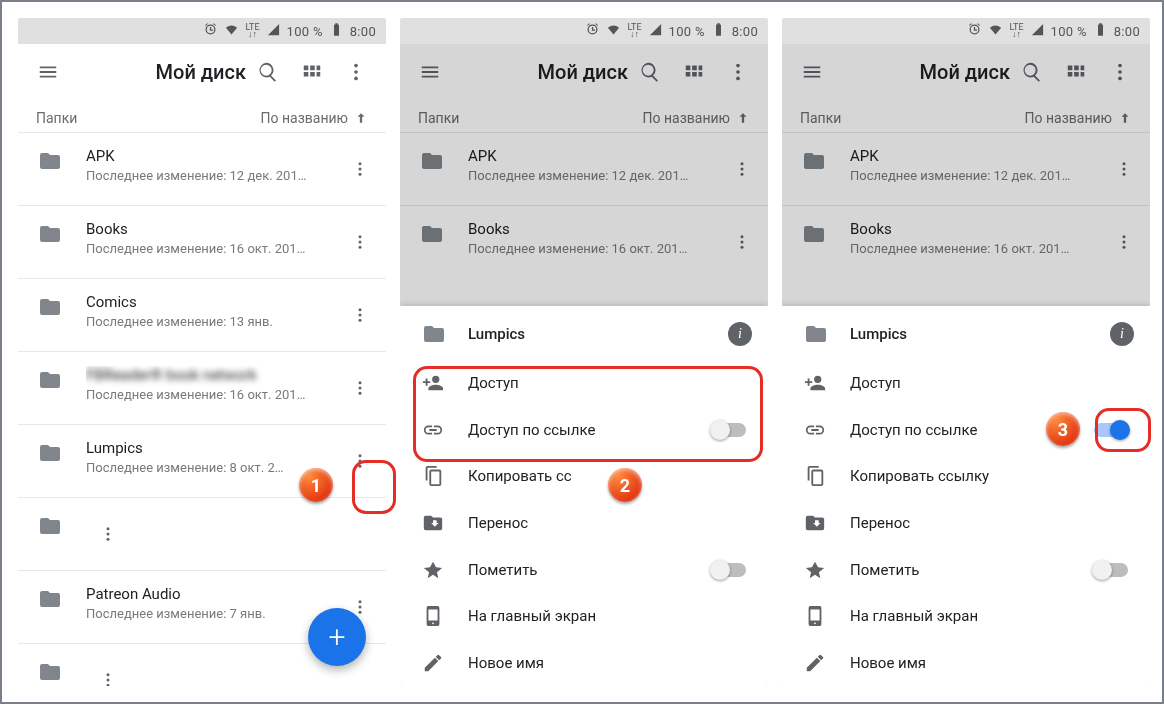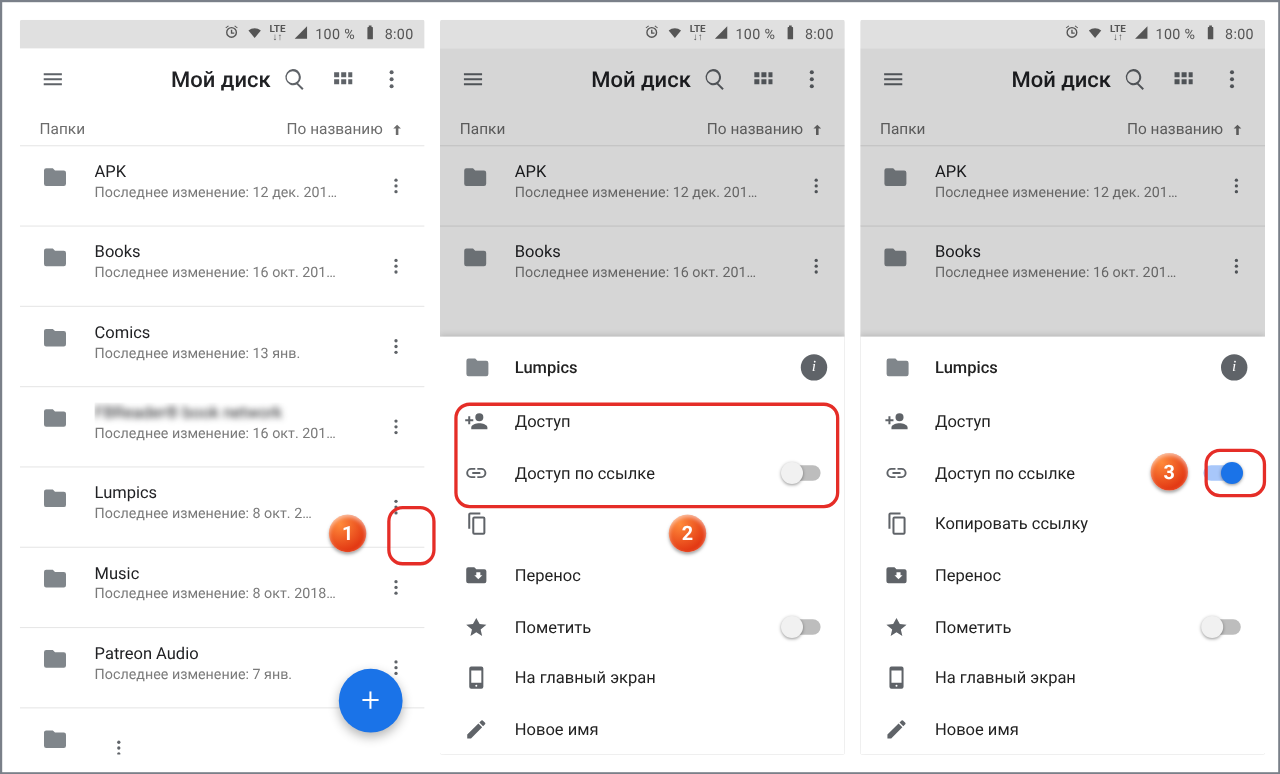--- a/index.html
+++ b/index.html
@@ -8,21 +8,21 @@
   .phone { position:absolute; top:16px; width:368px; height:668px; background:#fff; border-radius:2px; overflow:hidden; }
   .p1 { left:16px; }
   .p2 { left:398px; }
   .p3 { left:780px; }
 
   
   .status { height:26px; background:#e0e0e0; display:flex; align-items:center; justify-content:flex-end; padding:0 10px; gap:6px; font-size:13px; color:#555; }
   .status svg { width:15px; height:15px; fill:#555; }
   .status .pct { font-size:13px; letter-spacing:0.3px; }
   .status .time { font-size:13px; letter-spacing:0.3px; }
-  .lte { font-size:9px; font-weight:700; text-align:center; line-height:7px; }
+  .lte { font-size:9px; font-weight:400; text-align:center; line-height:7px; }
 
   
   .toolbar { height:56px; display:flex; align-items:center; padding:0 8px; }
   .tbtn { width:44px; height:44px; display:flex; align-items:center; justify-content:center; }
   .tbtn svg { width:22px; height:22px; fill:#5f6368; }
   .title { flex:1; font-size:20px; font-weight:500; color:#202124; padding-left:10px;text-align:right; }
 
   
   .sorter { display:flex; align-items:center; justify-content:space-between; padding:10px 18px 6px 18px; font-size:14px; color:#6c6c6c; }
   .sorter .srt { display:flex; align-items:center; gap:6px; }
@@ -211,24 +211,20 @@
               <circle cx="12" cy="19" r="2"></circle>
             </svg>
           </span>
         </div>
         <div class="item">
           <span class="fold">
             <svg viewBox="0 0 24 24">
               <path d="M10 4H4a2 2 0 00-2 2v12a2 2 0 002 2h16a2 2 0 002-2V8a2 2 0 00-2-2h-8z"></path>
             </svg>
           </span>
-          <span class="txt">
-            <div class="name">Music</div>
-            <div class="sub">Последнее изменение: 8 окт. 2018…</div>
-          </span>
           <span class="more">
             <svg viewBox="0 0 24 24">
               <circle cx="12" cy="5" r="2"></circle>
               <circle cx="12" cy="12" r="2"></circle>
               <circle cx="12" cy="19" r="2"></circle>
             </svg>
           </span>
         </div>
         <div class="item">
           <span class="fold">
@@ -383,20 +379,21 @@
           </span>
         <span class="lbl">Доступ по ссылке</span>
         <span class="switch"></span>
       </div>
       <div class="row">
         <span class="ic">
             <svg viewBox="0 0 24 24">
               <path d="M16 1H6a2 2 0 00-2 2v14h2V3h10zm3 4H10a2 2 0 00-2 2v14a2 2 0 002 2h9a2 2 0 002-2V7a2 2 0 00-2-2zm0 16H10V7h9z"></path>
             </svg>
           </span>
+        <span class="lbl">Копировать сс</span>
       </div>
       <div class="row">
         <span class="ic">
             <svg viewBox="0 0 24 24">
               <path d="M20 6h-8l-2-2H4a2 2 0 00-2 2v12a2 2 0 002 2h16a2 2 0 002-2V8a2 2 0 00-2-2zm-6 10l-4-4h2V9h4v3h2z"></path>
             </svg>
           </span>
         <span class="lbl">Перенос</span>
       </div>
       <div class="row">

